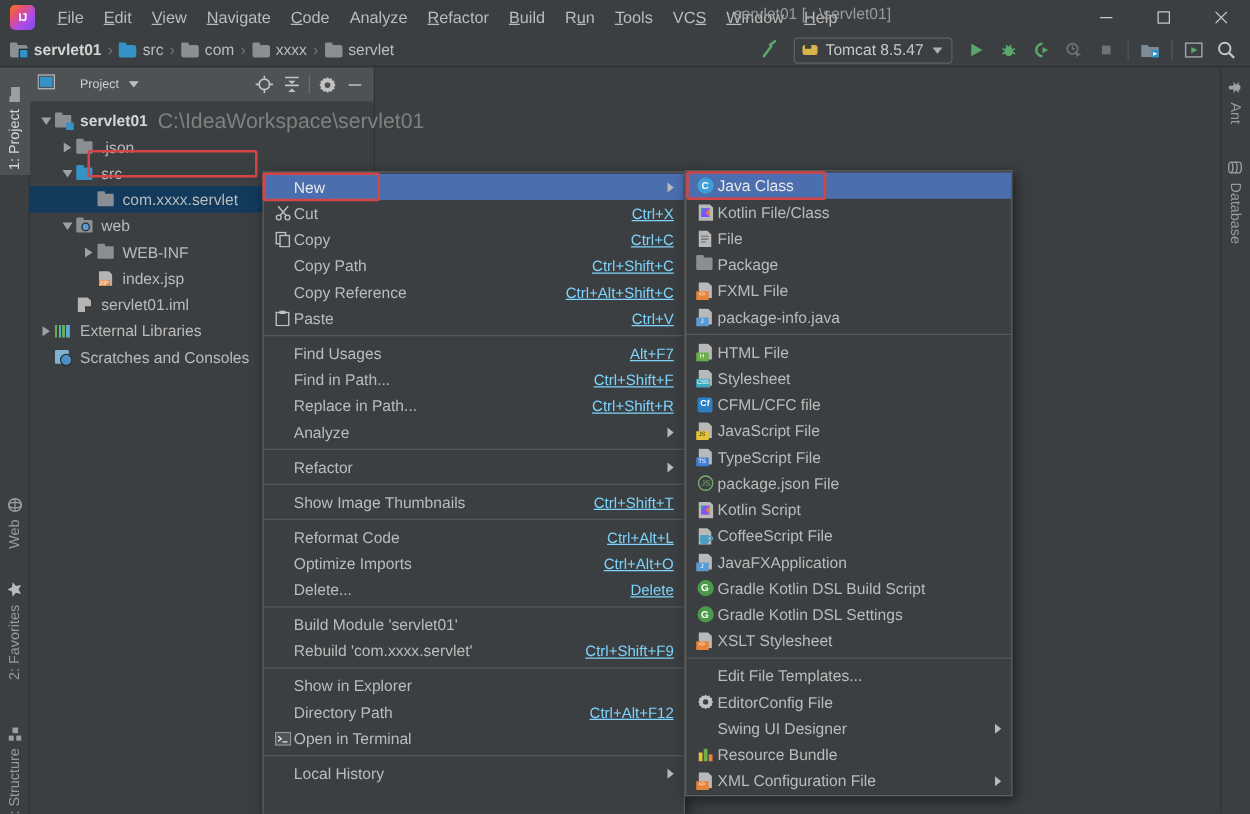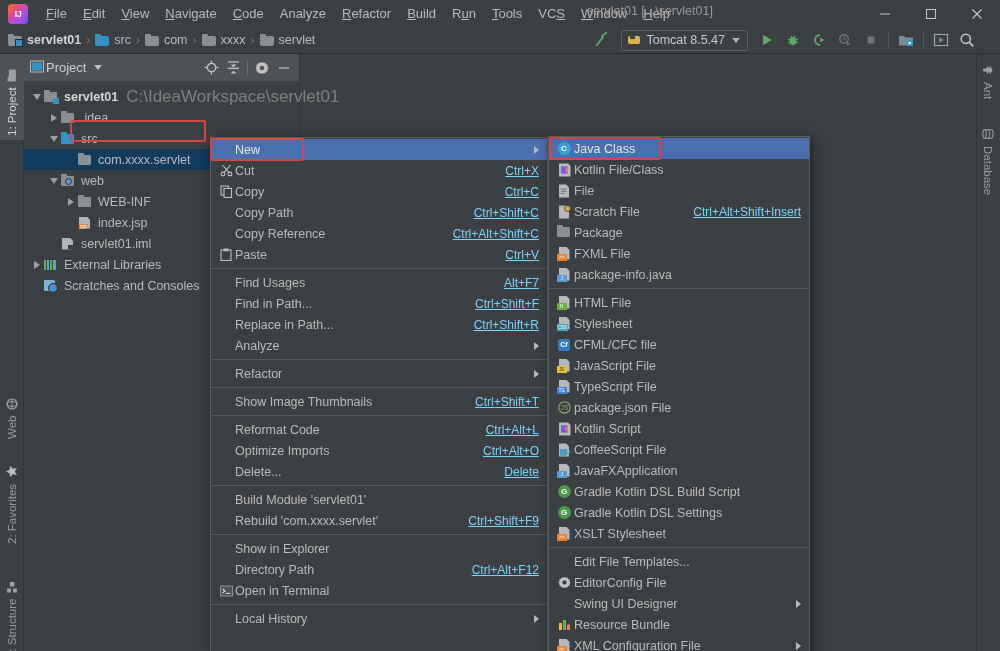--- a/index.html
+++ b/index.html
@@ -82,21 +82,21 @@
   }
   .folder-ico.src i { background: #3592c4; }
   .folder-ico.src i::before { background: #3592c4; }
   .folder-ico.mod i { background:#8a8f93; }
   .folder-ico.mod::after {
     content:""; position:absolute; right:-1px; bottom:-1px; width:6px; height:6px;
     background:#3592c4; border:1px solid #2b2b2b;
   }
 
   .toolbar-right {
-    margin-left: auto; display: flex; align-items: center; padding-right: 20px;
+    margin-left: auto; display: flex; align-items: center; padding-right: 6px;
   }
   .tb-icon {
     width: 26px; height: 22px; display: flex; align-items: center; justify-content: center;
     color: #9aa0a6;
   }
   .runcfg {
     display: flex; align-items: center; height: 21px;
     border: 1px solid #5e6060; border-radius: 3px;
     padding: 0 7px 0 5px; margin: 0 6px; background: #3c3f41;
     font-size: 12.5px; color: #c8c8c8; white-space: nowrap;
@@ -148,21 +148,21 @@
   
   .projpanel {
     position: absolute; left: 24px; top: 54px; width: 276px; height: 597px;
     background: #3c3f41; border-right: 1px solid #323232;
   }
   .proj-header {
     height: 28px; background: #4e5254;
     display: flex; align-items: center; padding: 0 4px 0 6px;
     border-bottom: 1px solid #3c3f41;
   }
-  .proj-title { font-size: 13px; color: #d0d0d0; margin-left: 2px; }
+  .proj-title { font-size: 10px; color: #d0d0d0; margin-left: 20px; }
   .proj-caret {
     width: 0; height: 0; margin-left: 8px;
     border-left: 4px solid transparent; border-right: 4px solid transparent;
     border-top: 5px solid #c0c0c0;
   }
   .proj-icons { margin-left: auto; display: flex; align-items: center; }
   .pi { width: 22px; height: 22px; display:flex; align-items:center; justify-content:center; color:#c2c2c2;}
   .pi-div { width:1px; height:15px; background:#6a6d6e; margin:0 3px; }
 
   .tree { padding-top: 4px; font-size: 12.5px; }
@@ -534,21 +534,21 @@
           <span class="tlabel bold">servlet01</span>
           <span class="tpath">C:\IdeaWorkspace\servlet01</span>
         </div>
         <div class="trow" style="padding-left: 23px;">
           <span class="tarrow">
             <s></s>
           </span>
           <span class="ticon">
             <span class="fld"></span>
           </span>
-          <span class="tlabel">.idea</span>
+          <span class="tlabel">.json</span>
         </div>
         <div class="trow" style="padding-left: 23px;">
           <span class="tarrow open">
             <s></s>
           </span>
           <span class="ticon">
             <span class="fld blue"></span>
           </span>
           <span class="tlabel">src</span>
         </div>
@@ -772,30 +772,20 @@
         <span class="mi-ico">
           <svg width="12" height="14" viewBox="0 0 12 14">
             <path d="M1 0.5 h7 l3 3 v10 h-10z" fill="#b9b9b9"></path>
             <path d="M2.8 5 h6 M2.8 7.3 h6 M2.8 9.6 h4" stroke="#6a6a6a" stroke-width="0.9"></path>
           </svg>
         </span>
         <span class="mi-label">File</span>
       </div>
       <div class="mi">
         <span class="mi-ico">
-          <svg width="13" height="14" viewBox="0 0 13 14">
-            <path d="M1 0.5 h7 l3 3 v10 h-10z" fill="#b9b9b9"></path>
-            <circle cx="9.5" cy="3.5" r="3" fill="#e8a33a" stroke="#3c3f41" stroke-width="0.8"></circle>
-          </svg>
-        </span>
-        <span class="mi-label">Scratch File</span>
-        <span class="mi-key">Ctrl+Alt+Shift+Insert</span>
-      </div>
-      <div class="mi">
-        <span class="mi-ico">
           <span style="position:relative;display:block;width:14px;height:11px;">
             <span class="fld" style="left:0;top:0;width:13px;height:10px"></span>
           </span>
         </span>
         <span class="mi-label">Package</span>
       </div>
       <div class="mi">
         <span class="mi-ico">
           <span class="ft">
             <span class="page"></span>

